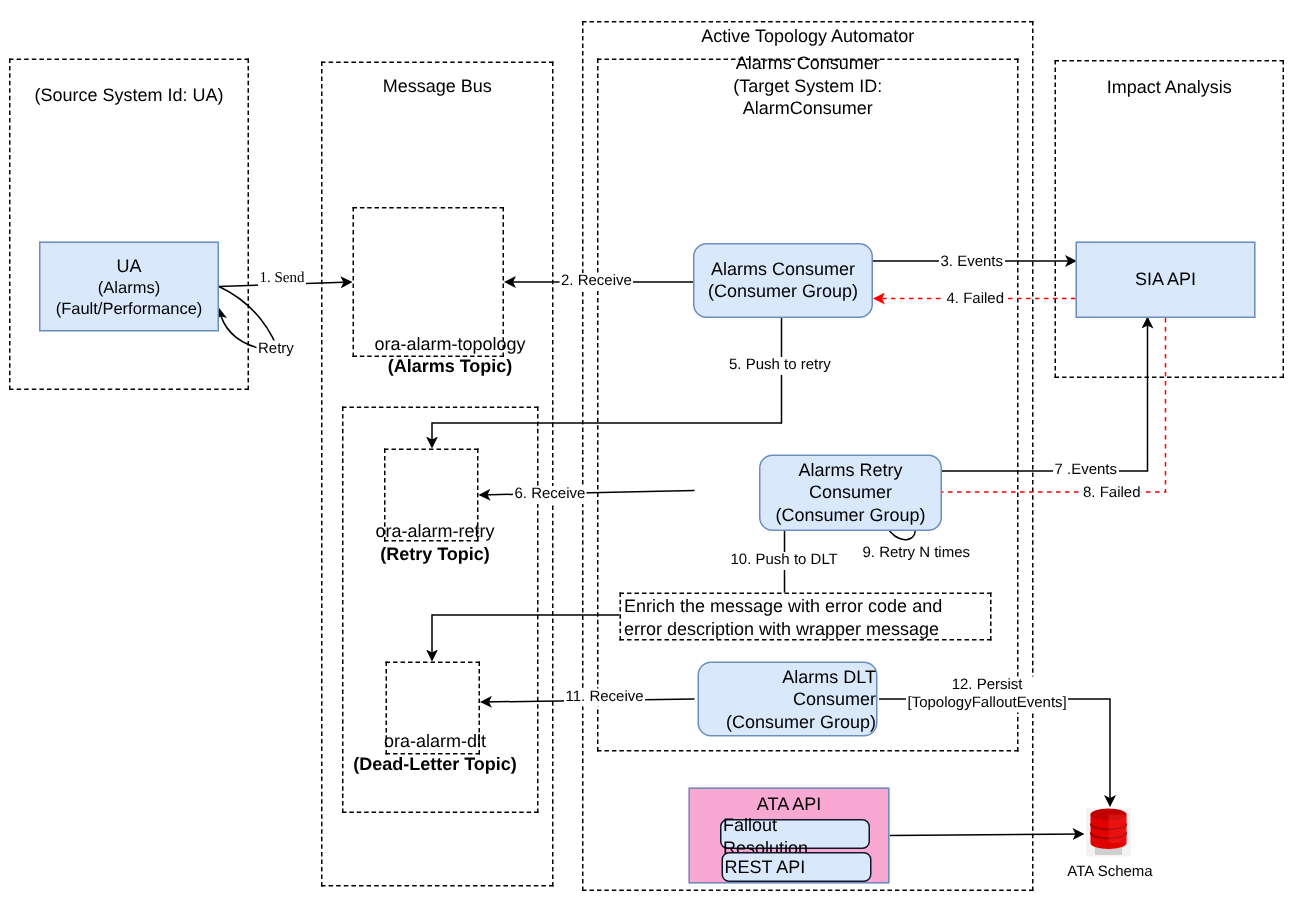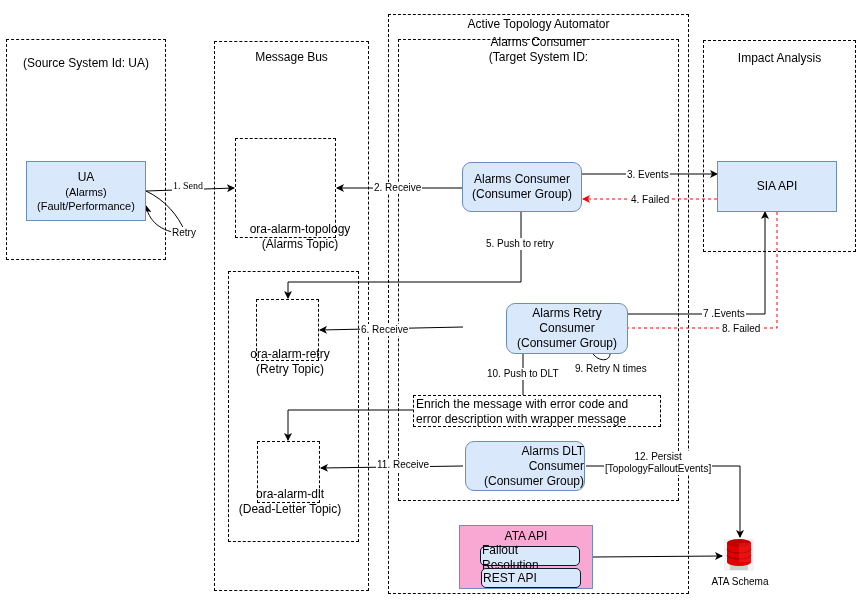--- a/index.html
+++ b/index.html
@@ -7,21 +7,21 @@
            font-family: "Liberation Sans", sans-serif; color: #000; }
     .abs { position: absolute; }
     .dash { position: absolute; border: 1px dashed #000; box-sizing: border-box; }
     .title { position: absolute; left: 0; right: 0; text-align: center; font-size: 12px; line-height: 15px; }
     .node { position: absolute; box-sizing: border-box; background: #dae8fc; border: 1px solid #6c8ebf;
             display: flex; flex-direction: column; align-items: center; justify-content: center; text-align: center; }
     .node.round { border-radius: 9px; }
     .node .l1 { font-size: 12px; line-height: 15px; }
     .node .l2 { font-size: 11px; line-height: 14px; }
     .topic-label { position: absolute; text-align: center; font-size: 12px; line-height: 15px; white-space: nowrap; }
-    .topic-label b { font-weight: normal; }
+    .topic-label b { font-weight: bold; }
     .elabel { position: absolute; font-size: 10px; line-height: 12px; background: #fff; white-space: nowrap; padding: 0 1px; }
     svg.wires { position: absolute; left: 0; top: 0; }
     .note { position: absolute; border: 1px dashed #000; box-sizing: border-box; font-size: 12px; line-height: 15px; padding: 1px 2px; background: #fff; }
     .sub { position: absolute; box-sizing: border-box; border: 1px solid #0f172a; border-radius: 5px; background: #dae8fc; font-size: 12px; line-height: 15px; padding-left: 2px; }
   </style>
 </head>
 <body>
 
 <div class="dash" style="left:6px;top:39px;width:160px;height:221px;">
   <div class="title" style="top:16px;">(Source System Id: UA)</div>
@@ -31,20 +31,21 @@
   <div class="title" style="top:8px;">Message Bus</div>
 </div>
 
 <div class="dash" style="left:388px;top:14px;width:301px;height:580px;">
   <div class="title" style="top:2px;">Active Topology Automator</div>
 </div>
 
 <div class="dash" style="left:398px;top:39px;width:281px;height:462px;">
   <div class="title" style="top:-5px;">Alarms Consumer</div>
   <div class="title" style="top:10px;">(Target System ID:</div>
+  <div class="title" style="top:25px;">AlarmConsumer</div>
 </div>
 
 <div class="dash" style="left:703px;top:40px;width:153px;height:212px;">
   <div class="title" style="top:10px;">Impact Analysis</div>
 </div>
 
 <div class="dash" style="left:235px;top:138px;width:101px;height:100px;"></div>
 <div class="topic-label" style="left:238px;top:222px;width:124px;">
   <div>ora-alarm-topology</div>
   <div><b>(Alarms Topic)</b></div>
@@ -157,21 +158,21 @@
   <div>Enrich the message with error code and</div>
   <div>error description with wrapper message</div>
 </div>
 
 <div class="elabel" style="left:172px;top:180px;font-family:Liberation Serif, serif;">1. Send</div>
 <div class="elabel" style="left:171px;top:227px;">Retry</div>
 <div class="elabel" style="left:373px;top:182px;">2. Receive</div>
 <div class="elabel" style="left:626px;top:169px;">3. Events</div>
 <div class="elabel" style="left:630px;top:194px;">4. Failed</div>
 <div class="elabel" style="left:485px;top:238px;">5. Push to retry</div>
-<div class="elabel" style="left:360px;top:324px;">6. Receive</div>
+<div class="elabel" style="left:342px;top:324px;">6. Receive</div>
 <div class="elabel" style="left:702px;top:308px;">7 .Events</div>
 <div class="elabel" style="left:721px;top:323px;">8. Failed</div>
 <div class="elabel" style="left:574px;top:363px;">9. Retry N times</div>
 <div class="elabel" style="left:486px;top:368px;">10. Push to DLT</div>
 <div class="elabel" style="left:376px;top:459px;">11. Receive</div>
 <div class="elabel" style="left:604px;top:451px;text-align:center;">
   <div>12. Persist</div>
   <div>[TopologyFalloutEvents]</div>
 </div>
 

